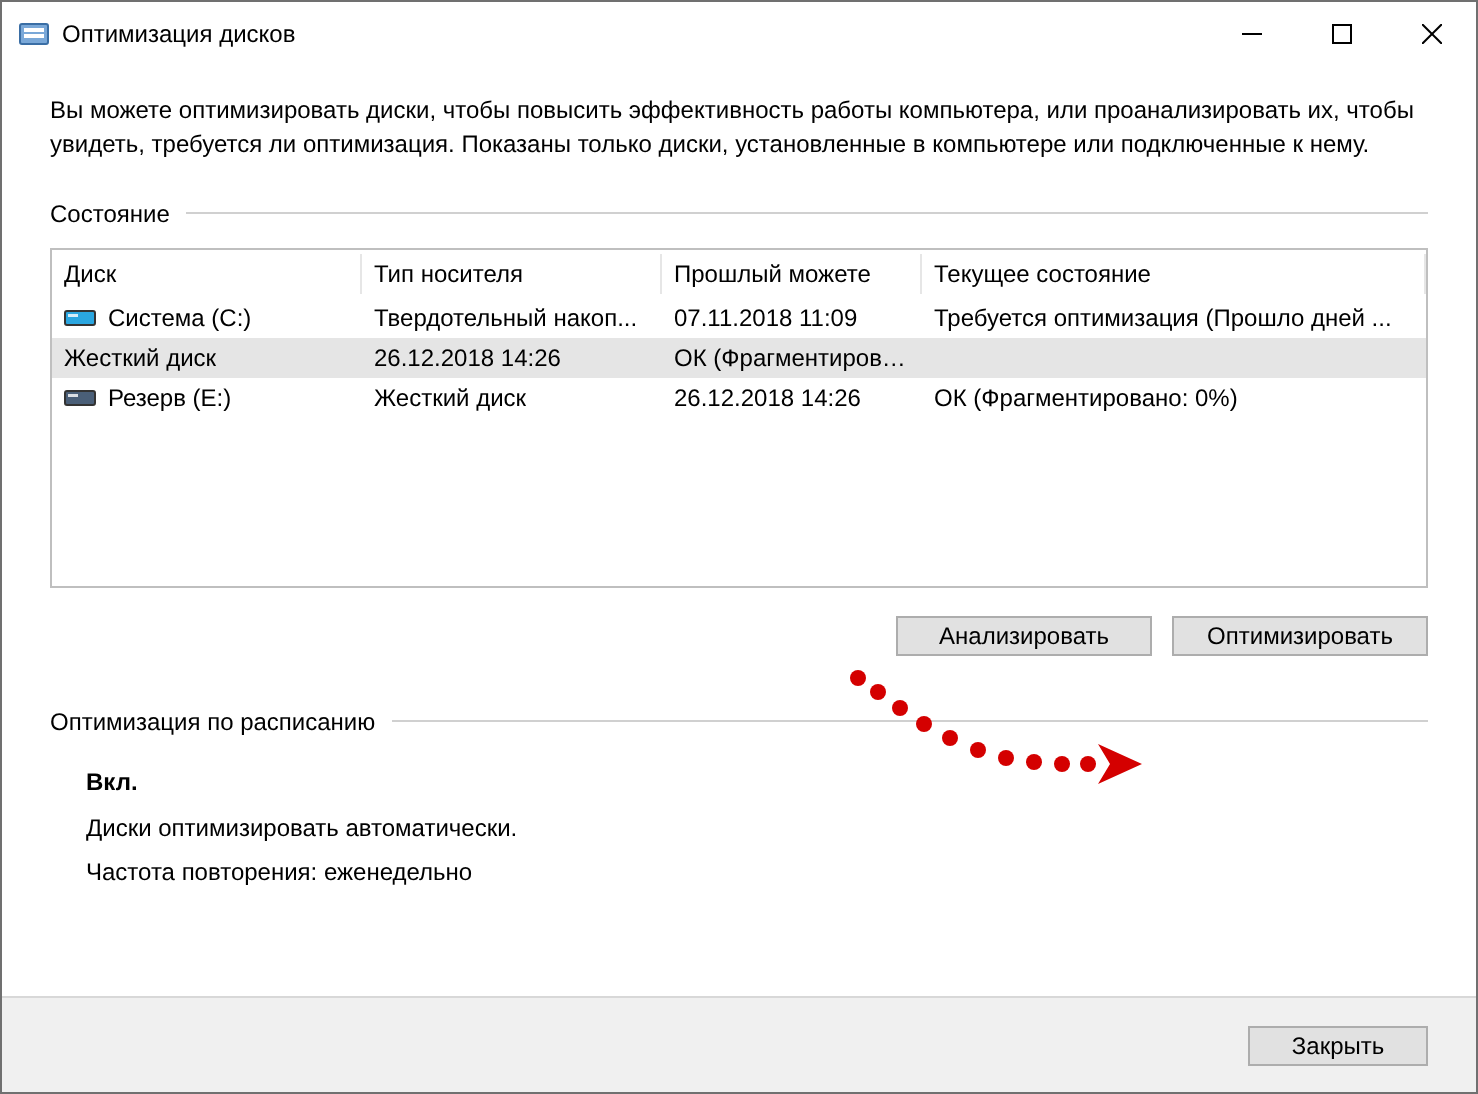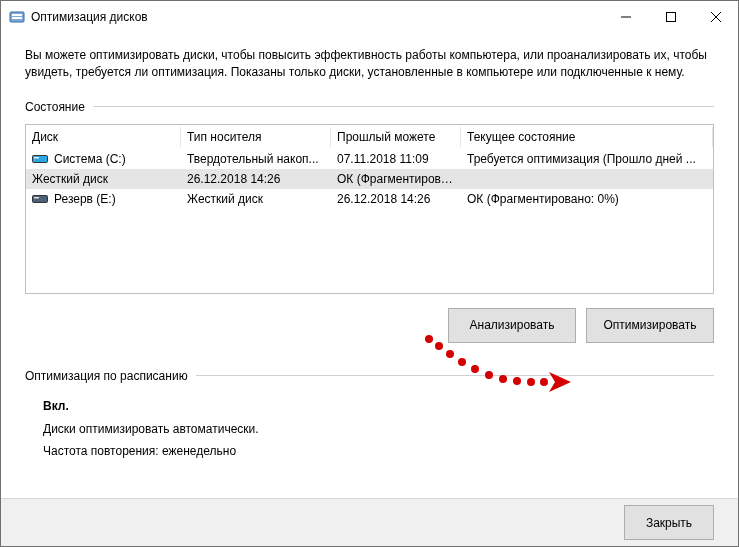--- a/index.html
+++ b/index.html
@@ -81,21 +81,21 @@
   }
   .trow.selected { background: #e5e5e5; }
   .disk-cell { display: flex; align-items: center; gap: 6px; }
   .disk-icon { width:16px; height:12px; }
   .btn-row {
     display: flex; justify-content: flex-end; gap: 10px;
     margin-top: 14px;
   }
   .btn {
     min-width: 128px;
-    height: 35px;
+    height: 20px;
     border: 1px solid #adadad;
     background: #e1e1e1;
     font-size: 12px;
     font-family: inherit;
     cursor: pointer;
     padding: 0 12px;
   }
   .btn.highlight { border: 2px solid #0078d7; background:#e1e1e1; }
   .schedule-block {
     margin-top: 26px;

